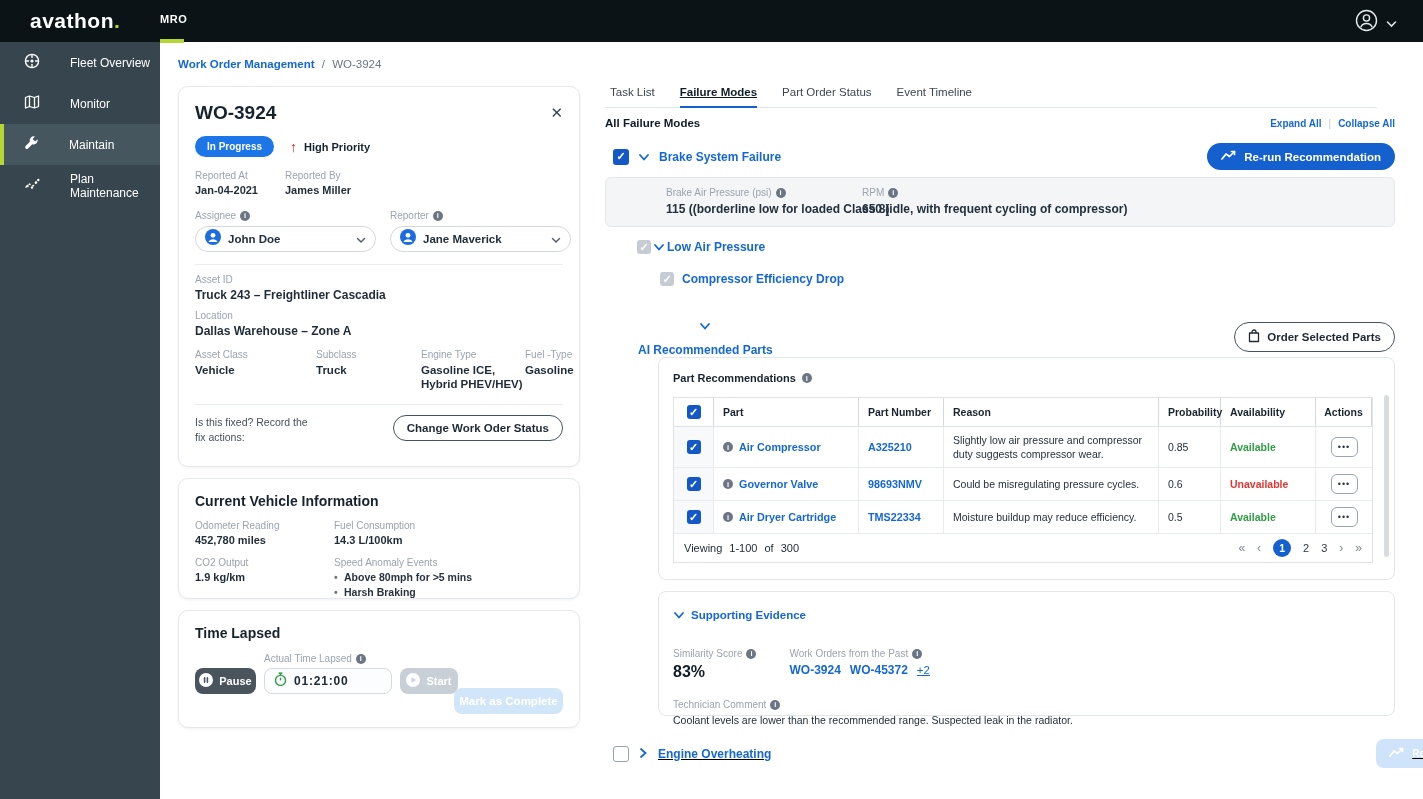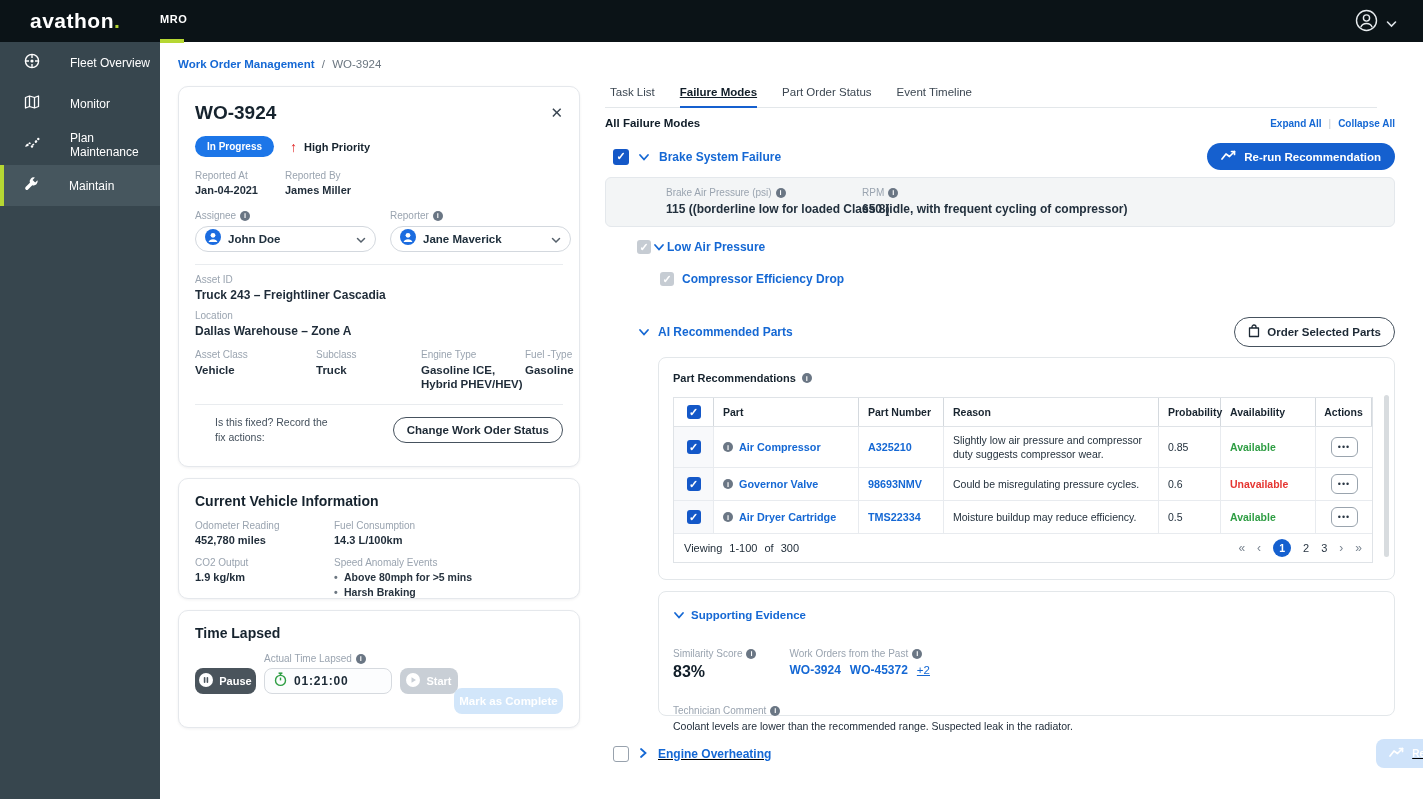--- a/index.html
+++ b/index.html
@@ -49,21 +49,21 @@
   .lbl-info { display:flex; align-items:center; gap:4px; }
   .info-i { display:inline-flex; width:10px; height:10px; border-radius:50%; background:#6a7684; color:#fff; font-size:7.5px; font-weight:bold; align-items:center; justify-content:center; font-style:normal; }
   .info-i::before { content:"i"; }
   .dropdown { margin-top:5px; width:181px; height:26px; border:1px solid #d3d8de; border-radius:14px; display:flex; align-items:center; padding:0 9px; gap:7px; cursor:pointer; background:#fff; }
   .dropdown .dd-name { flex:1; font-size:11.5px; font-weight:600; color:#20303d; }
   .divider { height:1px; background:#e9ecef; margin-top:12px; }
   .block-lbl { margin-top:9px; }
   .block-val { font-size:12px; font-weight:bold; color:#1f2c39; margin-top:3px; }
   .four-grid { margin-top:11px; display:grid; grid-template-columns:121px 105px 104px auto; }
   .four-grid .val { font-size:11.5px; line-height:1.25; }
-  .fix-row { margin-top:10px; display:flex; justify-content:space-between; align-items:center;margin-left:20px; }
+  .fix-row { margin-top:10px; display:flex; justify-content:space-between; align-items:flex-start; }
   .fix-text { font-size:10.5px; color:#44505c; line-height:1.45; width:120px; }
   .btn-outline { border:1.3px solid #46525e; border-radius:16px; background:#fff; font-family:inherit; font-size:11.5px; font-weight:bold; color:#1d2935; padding:6px 13px; cursor:pointer; display:inline-flex; align-items:center; gap:7px; }
 
   .card-title { font-size:14px; font-weight:bold; color:#16232e; }
   .cvi-grid { margin-top:11px; display:grid; grid-template-columns:139px auto; row-gap:11px; }
   .bullet-item { font-size:10.5px; font-weight:bold; color:#27333f; margin-top:3px; padding-left:10px; position:relative; }
   .bullet-item::before { content:"•"; position:absolute; left:0; color:#6b7680; }
 
   .atl-label { margin-top:12px; margin-left:69px; }
   .timer-row { margin-top:4px; display:flex; align-items:center; gap:8px; }
@@ -99,21 +99,21 @@
   .cbx.small { width:14px; height:14px; }
 
   .metrics-bar { position:absolute; left:0; top:91px; width:790px; height:50px; background:#f3f5f6; border:1px solid #e4e8ec; border-radius:6px; }
   .metric { position:absolute; top:9px; }
   .metric .m-val { font-size:12px; font-weight:600; color:#22303d; margin-top:4px; }
   .m1 { left:60px; } .m2 { left:256px; }
 
   .lowair-row { position:absolute; left:32px; top:152px; }
   .comp-row { position:absolute; left:55px; top:186px; gap:8px; }
   .aiparts-row { position:absolute; left:33px; top:231px; width:757px; justify-content:space-between; }
-  .aiparts-left { display:flex; align-items:center; gap:8px; }
+  .aiparts-left { display:flex; align-items:center; gap:8px;flex-direction:column; }
 
   .sub-panel { position:absolute; left:53px; width:737px; border:1px solid #e3e7ea; border-radius:8px; background:#fff; padding:14px; }
   .parts-panel { top:271px; height:223px; }
   .evidence-panel { top:505px; height:125px; }
   .panel-title-row { display:flex; align-items:center; gap:6px; }
   .panel-title { font-size:11px; font-weight:bold; color:#16232e; }
 
   .ptable { margin-top:13px; width:700px; border:1px solid #dfe3e7; font-size:10.5px; }
   .trow { display:flex; align-items:stretch; }
   .tcell { display:flex; align-items:center; padding:6px 9px; border-right:1px solid #e8ebef; }
@@ -141,21 +141,21 @@
   .pg-nav { color:#7a8591; font-size:12px; cursor:pointer; }
   .pg-num { font-size:11px; color:#2a3744; cursor:pointer; }
   .pg-num.current { width:18px; height:18px; border-radius:50%; background:#1560cf; color:#fff; font-size:10.5px; font-weight:bold; display:inline-flex; align-items:center; justify-content:center; }
   .tbl-scrollbar { position:absolute; right:5px; top:37px; width:5px; height:162px; background:#d8dcdf; border-radius:3px; cursor:grab; }
 
   .ev-grid { margin-top:24px; display:flex; gap:33px; }
   .ev-score { font-size:16px; font-weight:bold; color:#101d28; margin-top:4px; }
   .ev-links { margin-top:4px; display:flex; align-items:center; gap:9px; }
   .ev-link { font-size:12px; font-weight:bold; color:#1568d4; cursor:pointer; }
   .ev-more { font-size:11.5px; color:#1568d4; text-decoration:underline; cursor:pointer; }
-  .ev-tech { margin-top:24px; }
+  .ev-tech { margin-top:18px; }
   .ev-comment { margin-top:4px; font-size:10.5px; color:#232f3c; }
 
   .engine-row { position:absolute; left:8px; top:653px; width:900px; justify-content:space-between;text-decoration:underline; }
   .engine-left { display:flex; align-items:center; gap:10px; }
   .btn-disabled-blue { background:#cfe3fa; border:none; border-radius:8px; color:#fff; font-family:inherit; font-size:10px; font-weight:bold; padding:8px 13px; display:inline-flex; align-items:center; gap:8px; cursor:not-allowed; }
 </style>
 </head>
 <body>
 
 <div class="screen">
@@ -189,35 +189,35 @@
           </svg></span>
       <span>Fleet Overview</span>
     </div>
     <div class="side-item">
       <span><svg width="18" height="18" viewBox="0 0 18 18">
             <path d="M2.5 4.5 L6.5 3 L11.5 4.5 L15.5 3 V13.5 L11.5 15 L6.5 13.5 L2.5 15 Z" fill="none" stroke="#fff" stroke-width="1.3" stroke-linejoin="round"></path>
             <path d="M6.5 3 V13.5 M11.5 4.5 V15" stroke="#fff" stroke-width="1.3"></path>
           </svg></span>
       <span>Monitor</span>
     </div>
+    <div class="side-item active">
+      <span><svg width="17" height="17" viewBox="0 0 17 17">
+            <path d="M14.5 4.2 a4 4 0 0 1 -5.2 5 L5 13.5 a1.7 1.7 0 0 1 -2.4 -2.4 L6.9 6.8 a4 4 0 0 1 5 -5.2 L9.6 3.9 l2.6 2.6 z" fill="#fff"></path>
+          </svg></span>
+      <span>Maintain</span>
+    </div>
     <div class="side-item">
       <span><svg width="18" height="18" viewBox="0 0 18 18">
             <path d="M2.5 12.5 L6.5 9 L10 11 L15 5.5" fill="none" stroke="#fff" stroke-width="1.3" stroke-dasharray="2.4 1.8"></path>
             <circle cx="4.5" cy="11" r="1.2" fill="#fff"></circle>
             <circle cx="9" cy="12.5" r="1.2" fill="#fff"></circle>
             <circle cx="13" cy="7.5" r="1.2" fill="#fff"></circle>
             <circle cx="15.3" cy="5" r="1.2" fill="#fff"></circle>
           </svg></span>
       <span>Plan Maintenance</span>
-    </div>
-    <div class="side-item active">
-      <span><svg width="17" height="17" viewBox="0 0 17 17">
-            <path d="M14.5 4.2 a4 4 0 0 1 -5.2 5 L5 13.5 a1.7 1.7 0 0 1 -2.4 -2.4 L6.9 6.8 a4 4 0 0 1 5 -5.2 L9.6 3.9 l2.6 2.6 z" fill="#fff"></path>
-          </svg></span>
-      <span>Maintain</span>
     </div>
   </div>
 
   <div class="breadcrumb">
     <span class="bc-link">Work Order Management</span>
     <span class="bc-sep">/</span>
     <span class="bc-cur">WO-3924</span>
   </div>
 
   <div class="card card1">

